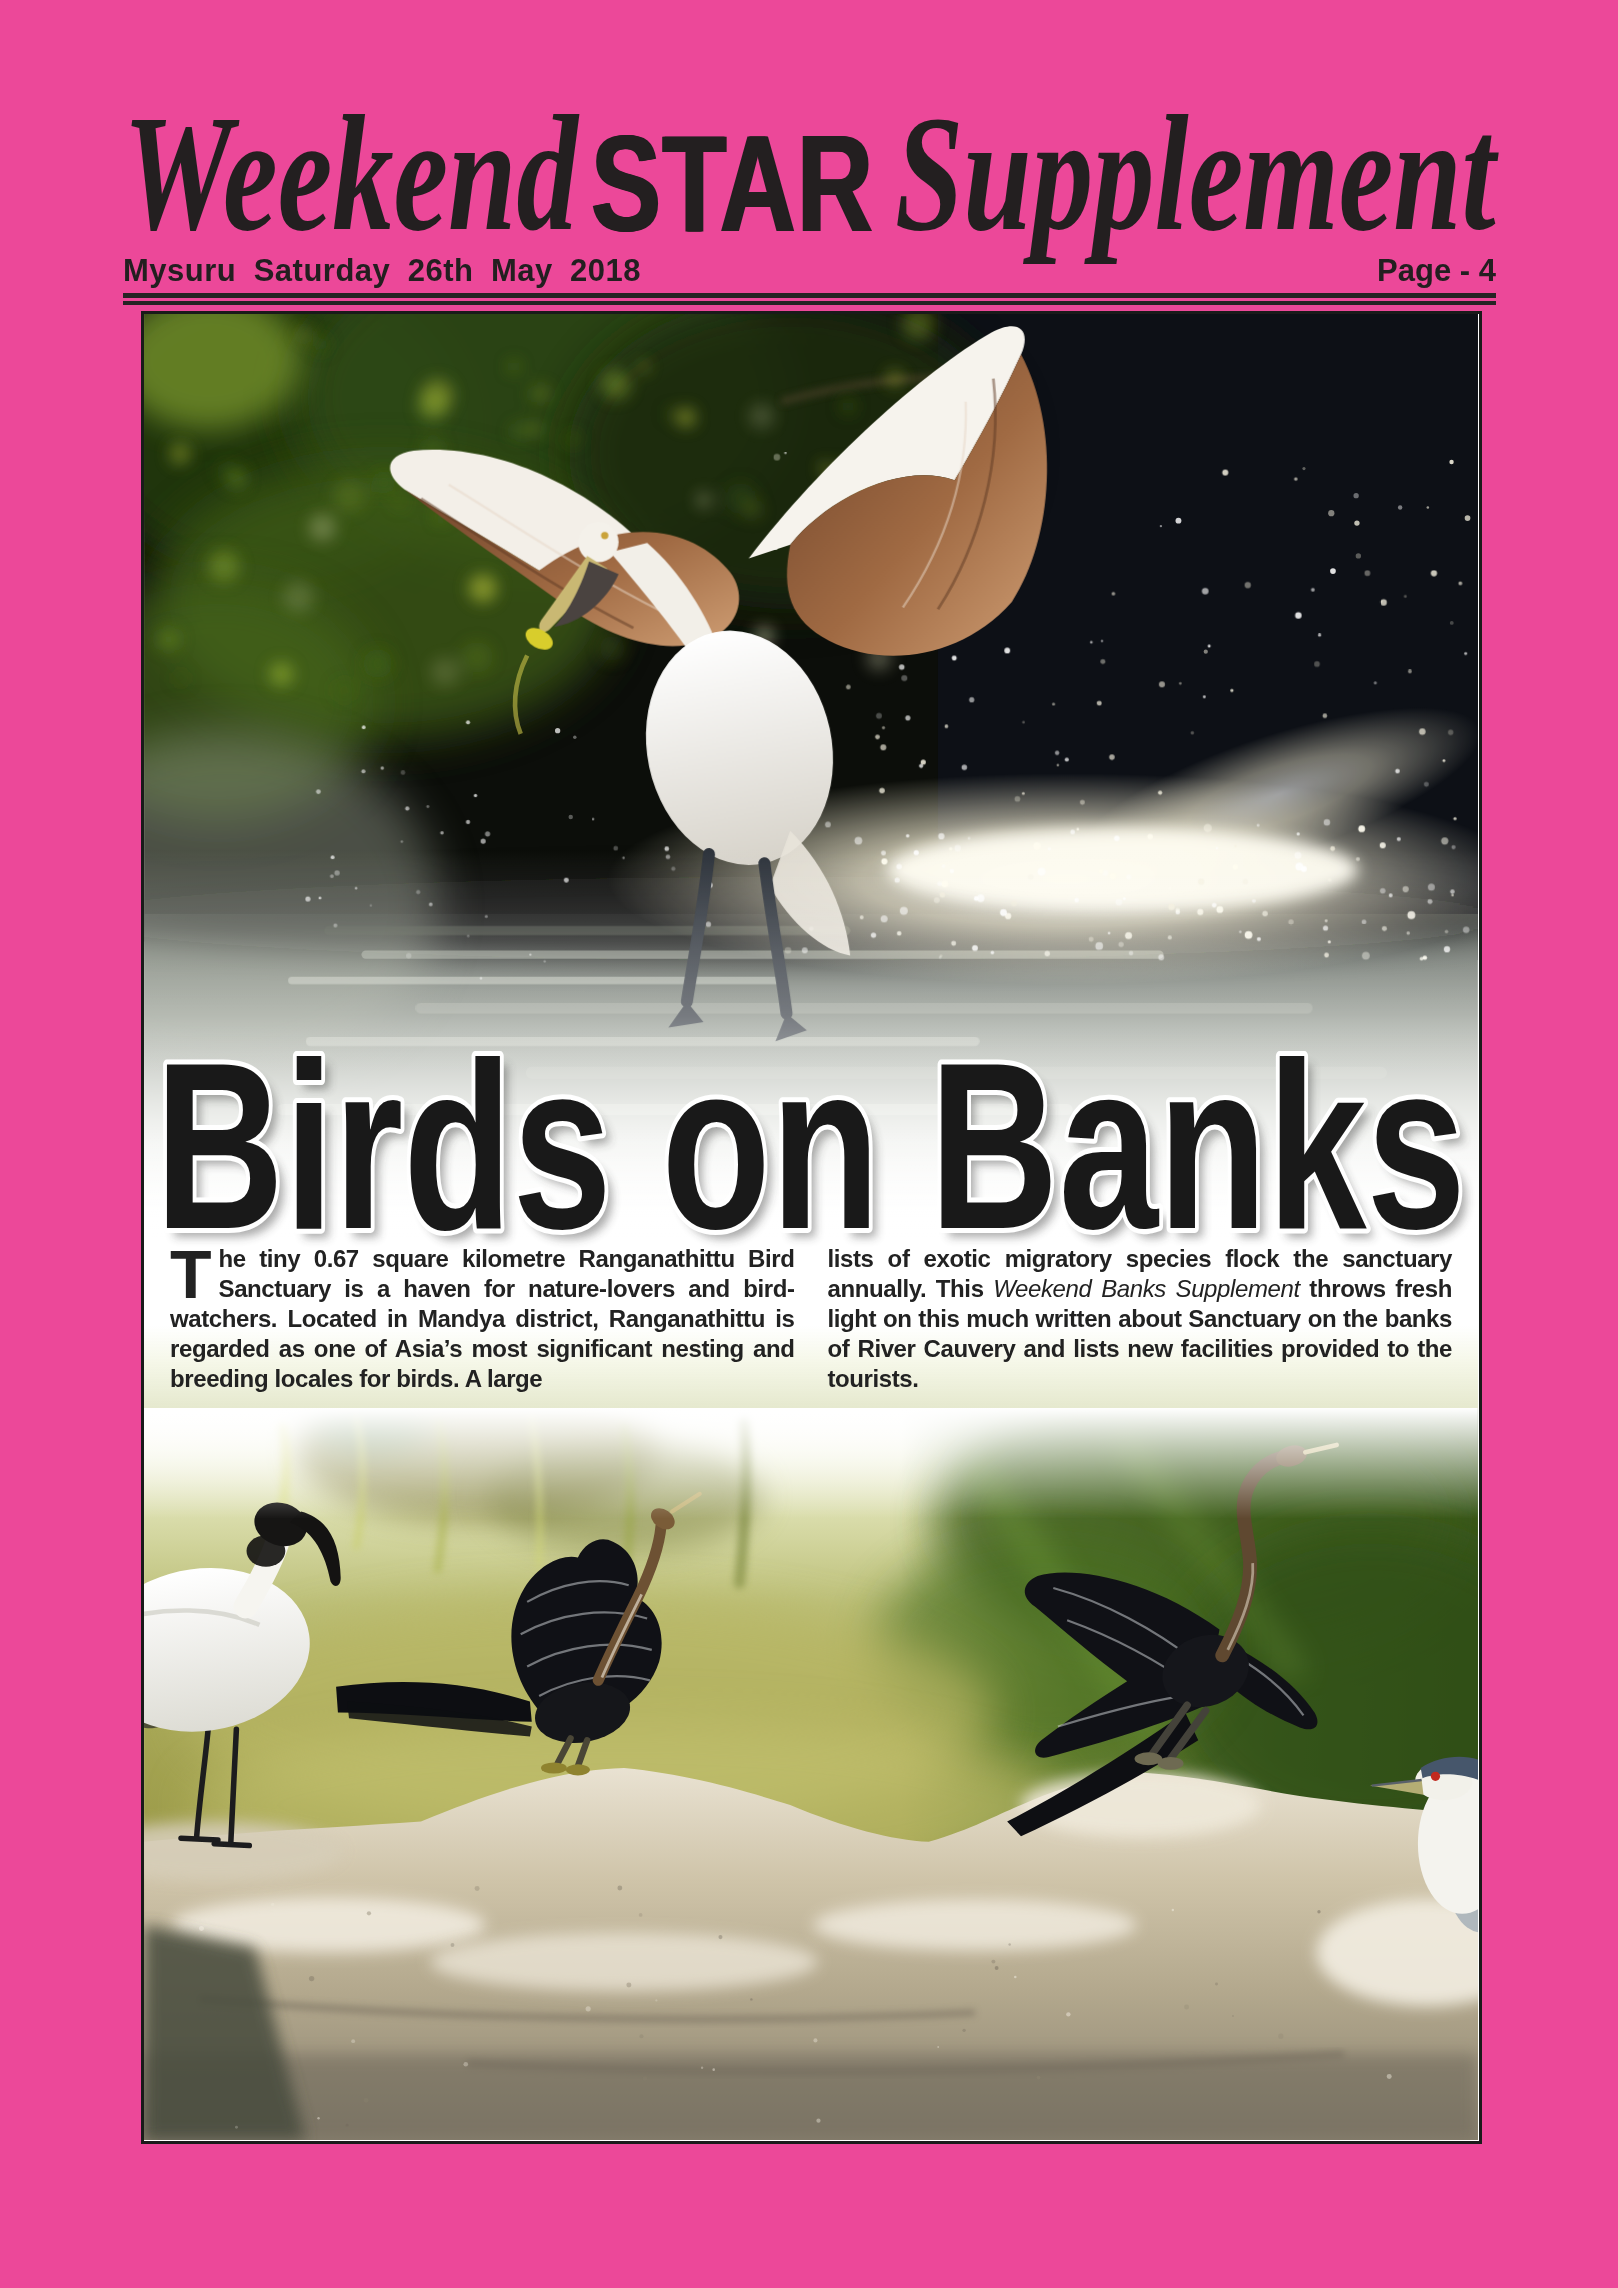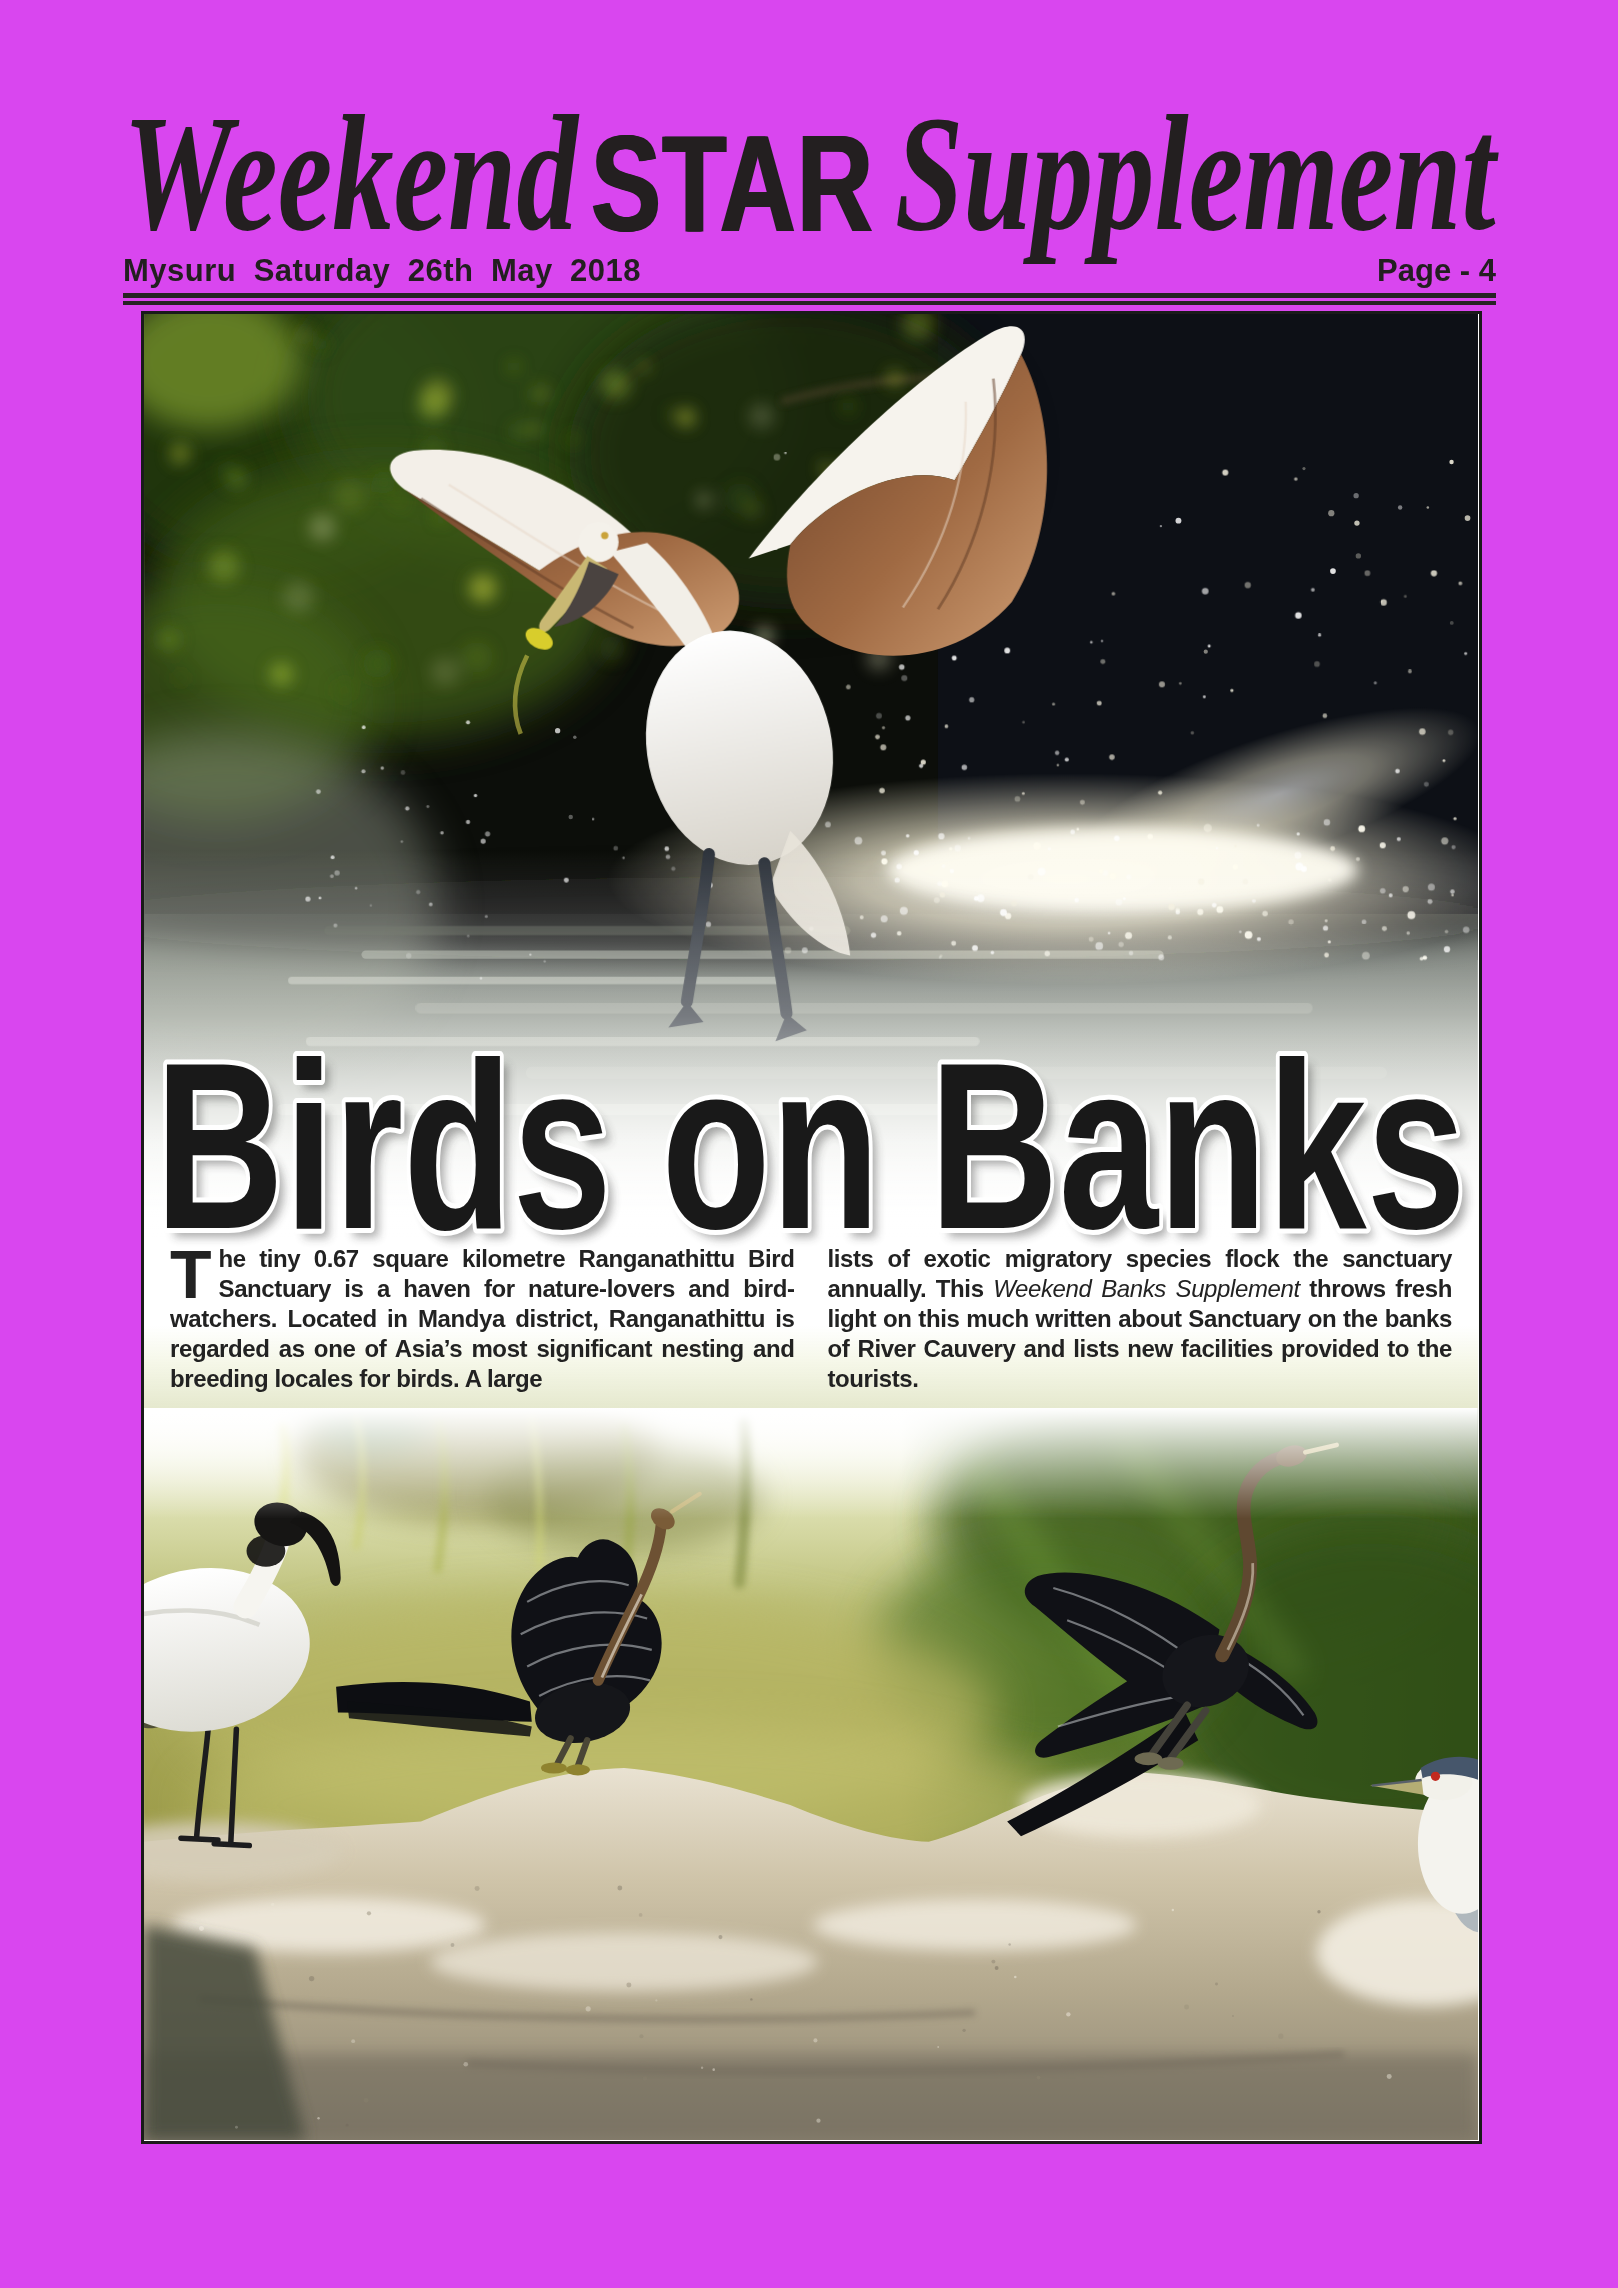--- a/index.html
+++ b/index.html
@@ -1,16 +1,16 @@
 <!DOCTYPE html>
 <html style="font-size:14.8px"><head>
 <meta charset="utf-8">
 <style>
   html,body{margin:0;padding:0;background:#ffffff;}
-  .page{position:relative;width:1619px;height:2289px;background:#d946ef;
+  .page{position:relative;width:1619px;height:2289px;background:#ec4899;
         font-family:"Liberation Sans",sans-serif;overflow:hidden;color:#1f1f1f;}
 
   
   .mast-word{position:absolute;white-space:nowrap;color:#231f20;line-height:1;}
   .mast-serif{font-family:"Liberation Serif",serif;font-style:italic;font-weight:bold;font-size:166px;}
   .mast-sans{font-weight:bold;font-size:138px;letter-spacing:1.8px;
              text-shadow:1.8px 0 0 currentColor,-1.8px 0 0 currentColor;}
   .w1{left:123px;top:90px;transform:scaleX(.74);transform-origin:0 100%;}
   .w2{left:591px;top:114px;transform:scaleX(.76);transform-origin:0 100%;}
   .w3{right:123px;top:90px;transform:scaleX(.74);transform-origin:100% 100%;}

